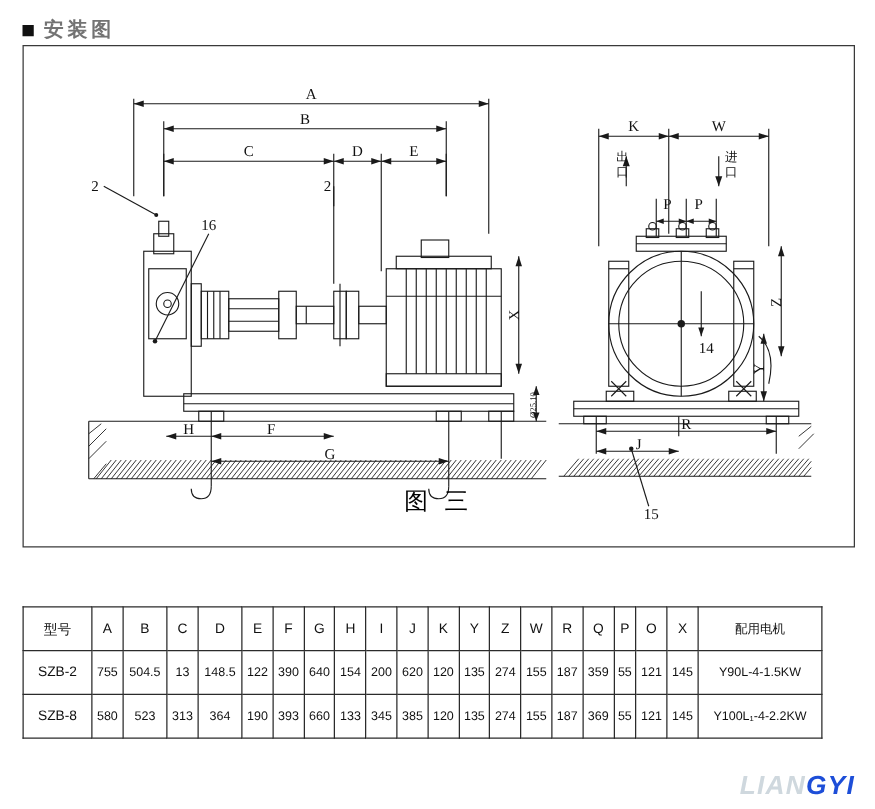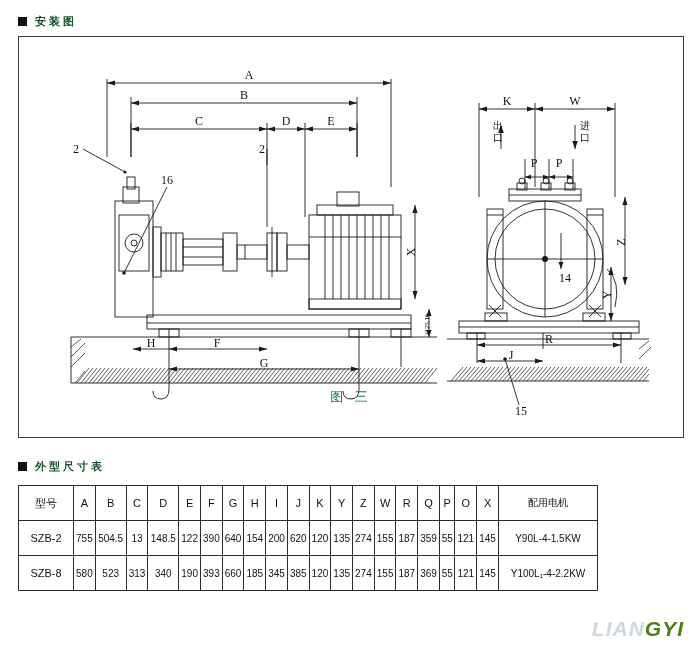--- a/index.html
+++ b/index.html
@@ -18,24 +18,24 @@
   .page {
     position: relative;
     width: 700px;
     height: 647px;
   }
   
   .section-title {
     position: absolute;
     display: flex;
     align-items: center;
-    font-size: 11px;
+    font-size: 16px;
     font-weight: bold;
     letter-spacing: 3px;
-    color: #14532d;
+    color: #737373;
   }
   .section-title .bullet {
     width: 9px;
     height: 9px;
     background: #111;
     margin-right: 8px;
     display: inline-block;
   }
   #title-install { left: 18px; top: 14px; }
   #title-dims { left: 18px; top: 459px; }
@@ -51,32 +51,32 @@
     background: #fff;
     overflow: hidden;
   }
   .drawing-frame svg { display: block; }
   .fig-caption {
     position: absolute;
     left: 0;
     right: 0;
     top: 351px;
     text-align: center;
-    font-size: 13px;
+    font-size: 19px;
     letter-spacing: 4px;
-    color: #15803d;
+    color: #000000;
   }
 
   
   .dim-table {
     position: absolute;
     left: 18px;
     top: 485px;
     border-collapse: collapse;
-    width: 580px;
+    width: 640px;
     font-size: 10px;
     color: #111;
   }
   .dim-table th, .dim-table td {
     border: 1px solid #2b2b2b;
     text-align: center;
     vertical-align: middle;
     height: 34px;
     padding: 0 1px;
     font-weight: normal;
@@ -91,21 +91,21 @@
     position: absolute;
     right: 16px;
     bottom: 6px;
     font-size: 21px;
     font-weight: bold;
     font-style: italic;
     letter-spacing: 1px;
     color: #cfd8de;
     user-select: none;
   }
-  .watermark .mark-g { color: #4d7c0f; }
+  .watermark .mark-g { color: #1d4ed8; }
   text { font-family: "Liberation Serif", serif; }
 </style>
 </head>
 <body>
 
 <div class="page">
 
   <div class="section-title" id="title-install">
     <span class="bullet"></span>
     <span>安装图</span>
@@ -490,24 +490,20 @@
         <text x="479" y="92">出</text>
         <text x="479" y="104">口</text>
         <text x="566" y="92">进</text>
         <text x="566" y="104">口</text>
       </g>
     </svg>
 
     <div class="fig-caption">图 三</div>
   </div>
 
-  <div class="section-title" id="title-dims">
-    <span class="bullet"></span>
-    <span>外型尺寸表</span>
-  </div>
 
   <table class="dim-table">
     <thead>
       <tr>
         <th class="col-model">型号</th>
         <th>A</th>
         <th>B</th>
         <th>C</th>
         <th>D</th>
         <th>E</th>
@@ -550,25 +546,25 @@
         <td>55</td>
         <td>121</td>
         <td>145</td>
         <td class="col-motor">Y90L-4-1.5KW</td>
       </tr>
       <tr>
         <td class="col-model">SZB-8</td>
         <td>580</td>
         <td>523</td>
         <td>313</td>
-        <td>340</td>
+        <td>364</td>
         <td>190</td>
         <td>393</td>
         <td>660</td>
-        <td>185</td>
+        <td>133</td>
         <td>345</td>
         <td>385</td>
         <td>120</td>
         <td>135</td>
         <td>274</td>
         <td>155</td>
         <td>187</td>
         <td>369</td>
         <td>55</td>
         <td>121</td>

